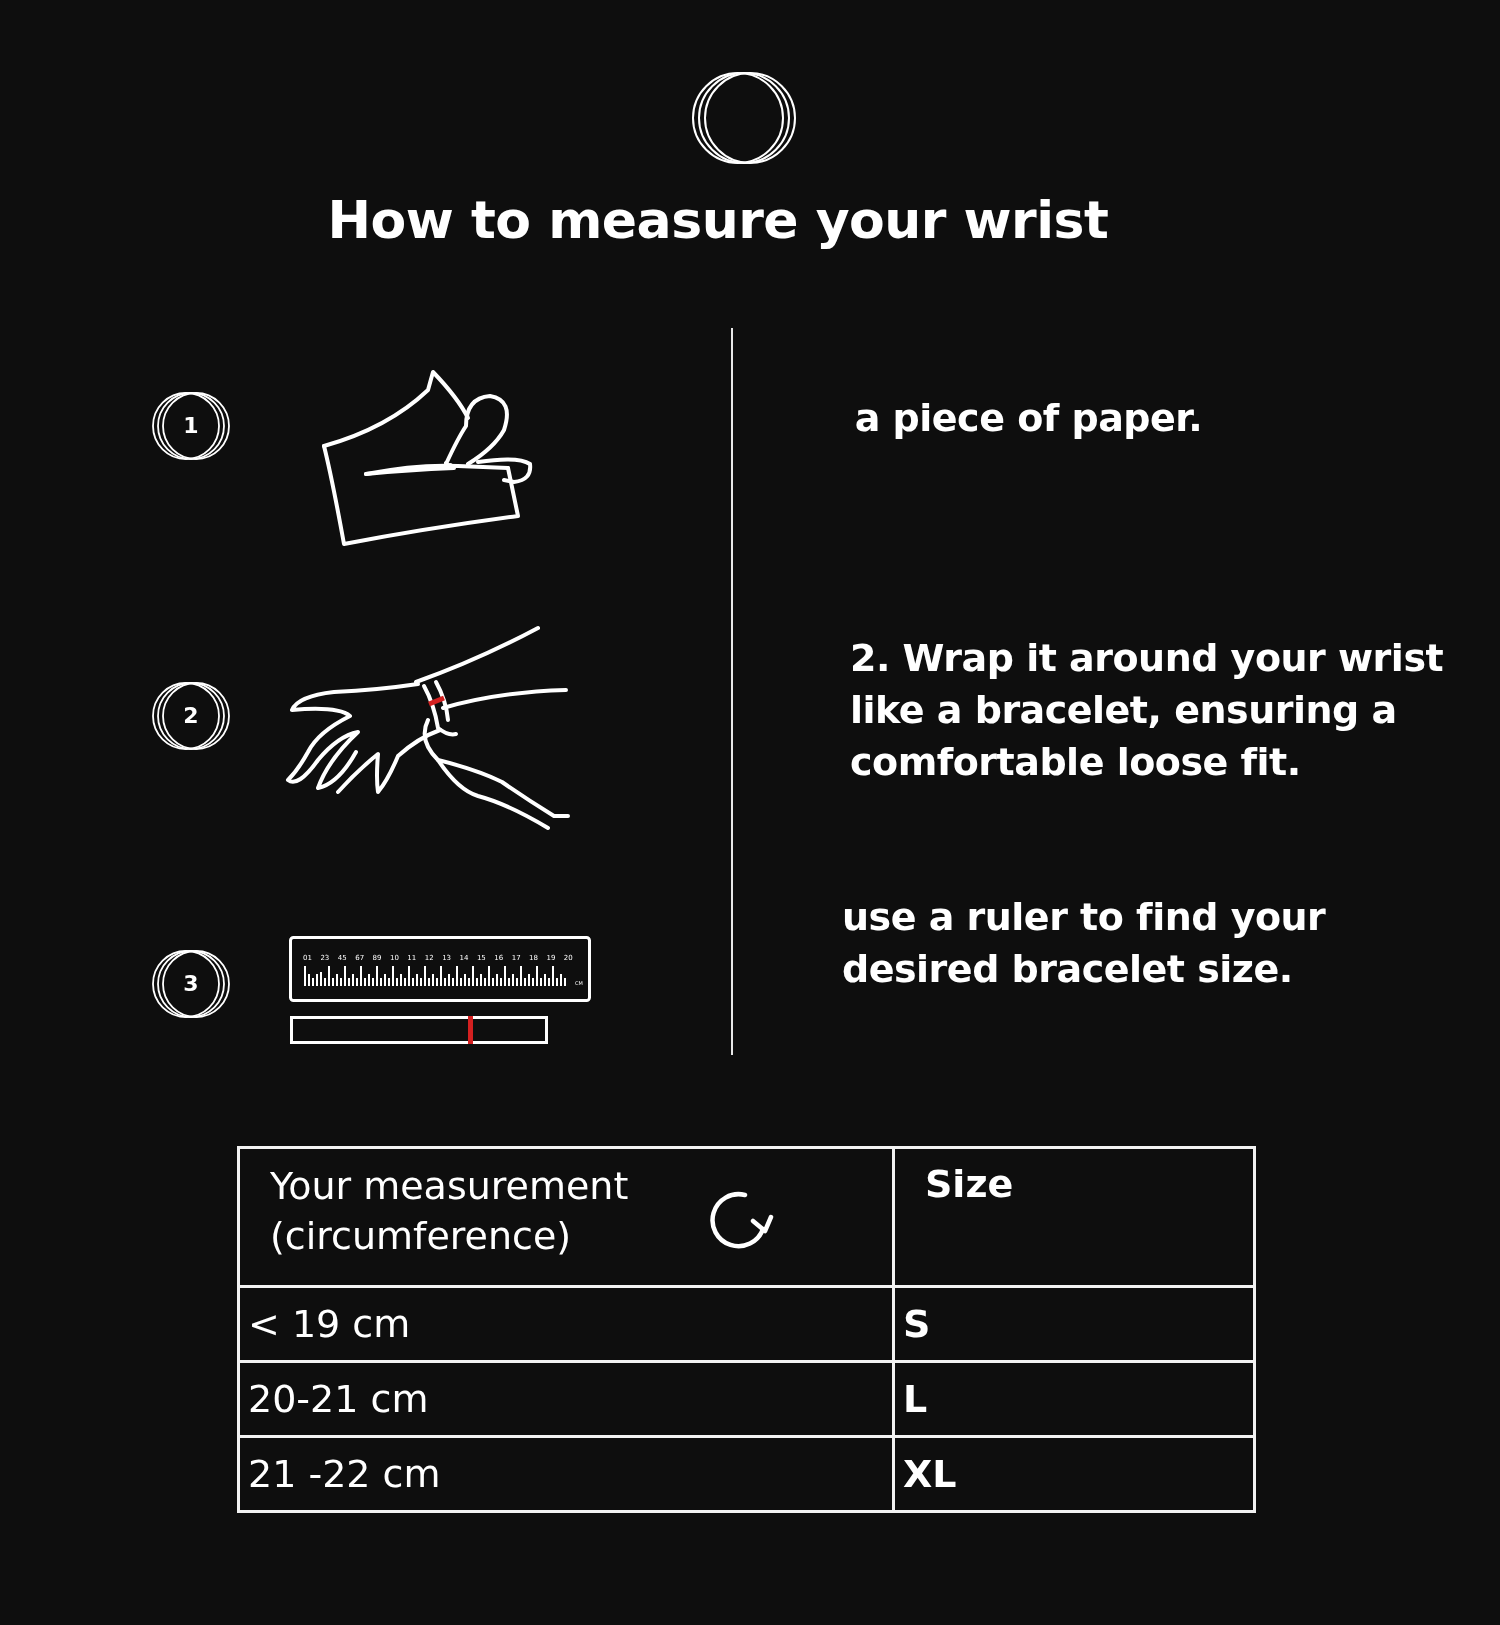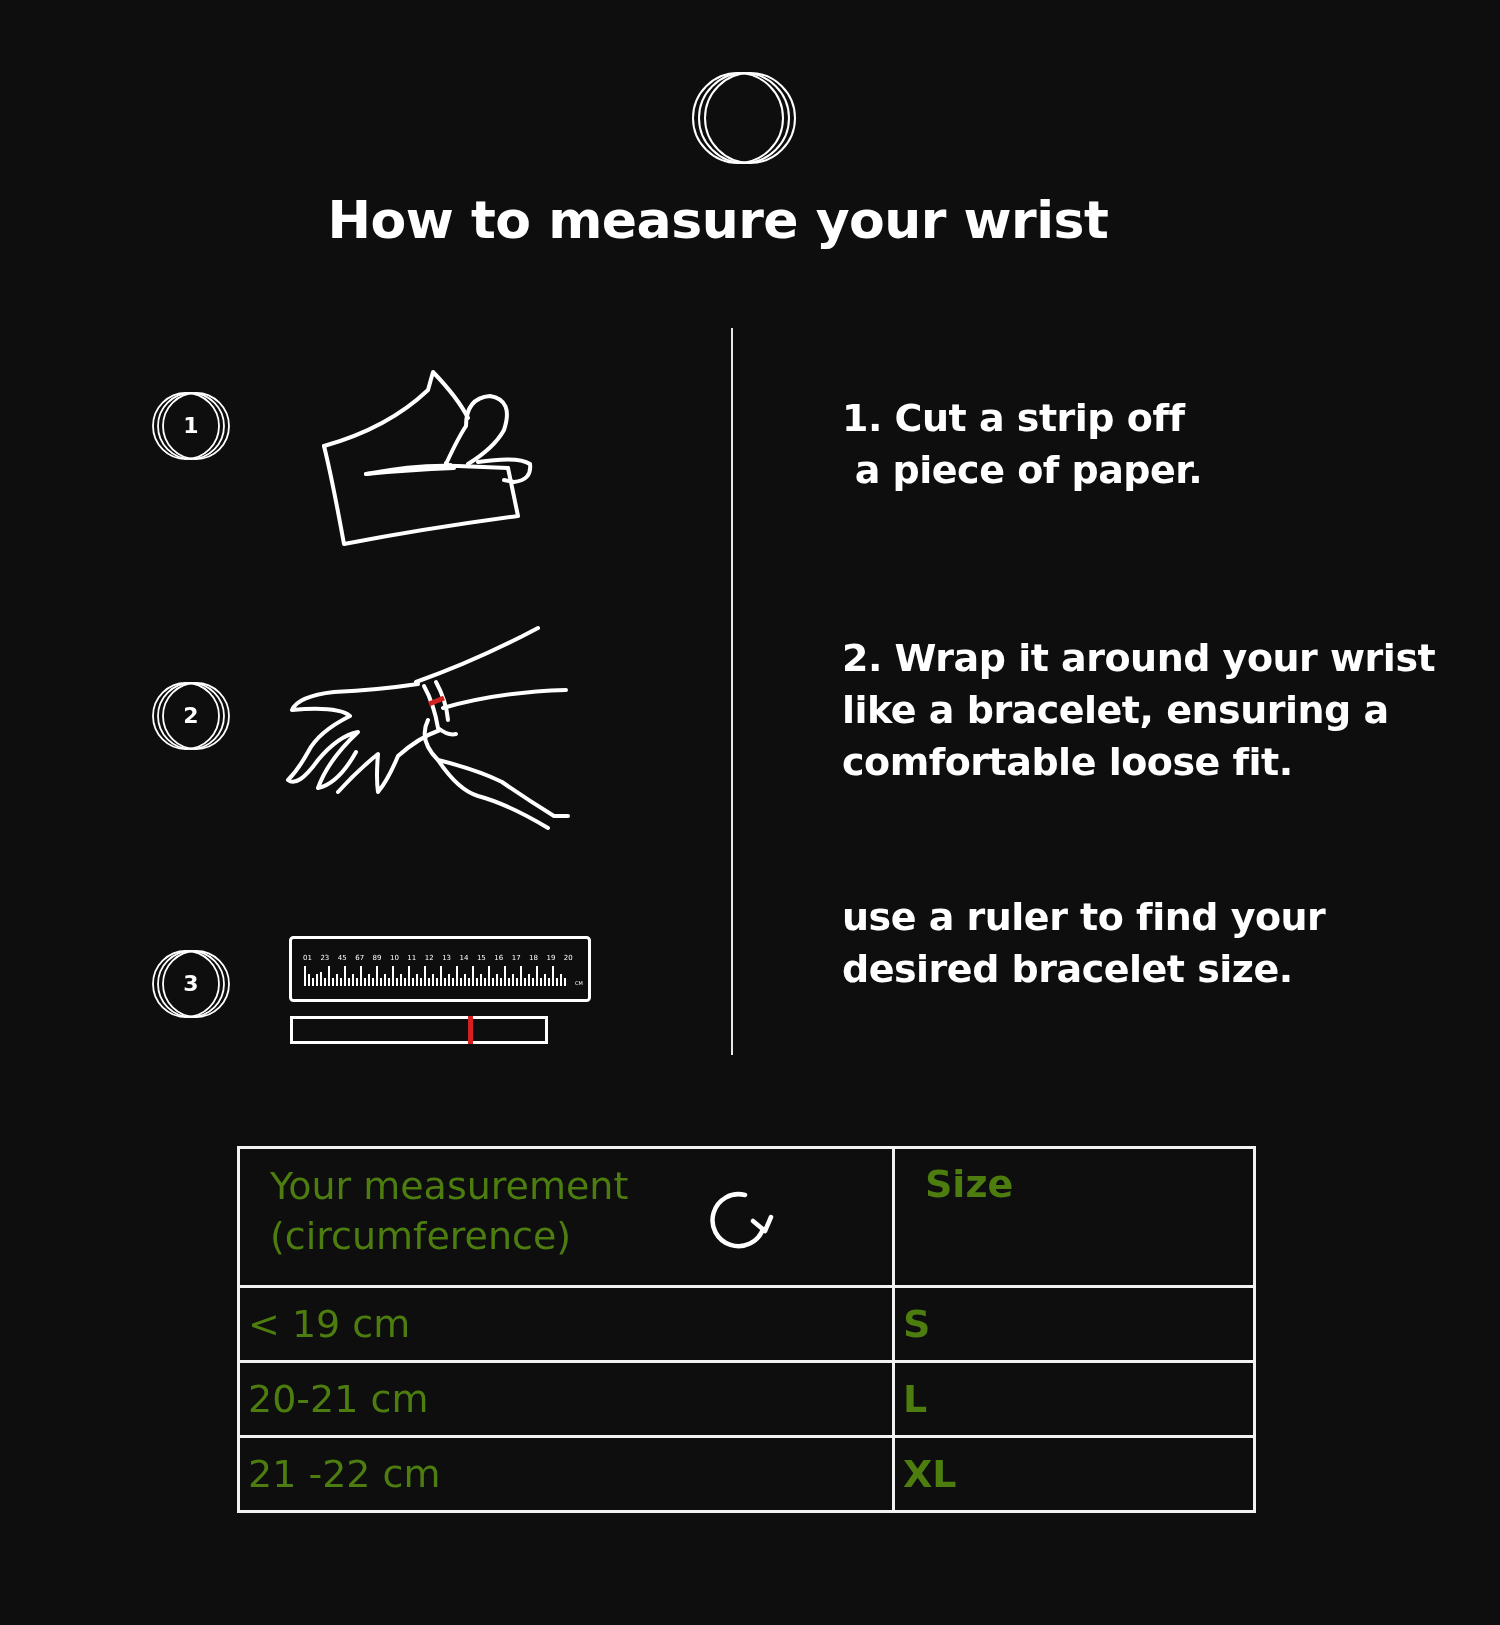--- a/index.html
+++ b/index.html
@@ -23,21 +23,21 @@
   .step-text {
     left:842px; width:620px; font-size:38px; font-weight:bold; line-height:52px;
     letter-spacing:-0.5px;
   }
   .step-text .line { display:block; white-space:pre; }
   table.size-table {
     position:absolute; left:237px; top:1146px; width:1019px;
     border-collapse:collapse; border:3px solid #f2f2f2;
   }
   .size-table td {
-    border:3px solid #f2f2f2; vertical-align:top; font-size:38px; color:#4d7c0f;
+    border:3px solid #f2f2f2; vertical-align:top; font-size:38px; color:#ffffff;
   }
   .size-table td.meas { width:622px; padding:0 0 0 30px; }
   .size-table td.size { padding:0 0 0 30px; font-weight:bold; }
   .size-table tr.head td { height:124px; }
   .size-table tr.head td.meas { padding-top:12px; line-height:50px; position:relative; }
   .size-table tr.head td.size { padding-top:10px; line-height:50px; }
   .size-table tr.row td { height:66px; line-height:72px;padding-left:8px; }
   .refresh-icon { position:absolute; left:465px; top:36px; width:70px; height:66px; }
 </style>
 </head>
@@ -66,21 +66,20 @@
     <path d="M6 78 Q70 60 110 22 L115 4 Q140 30 150 50"></path>
     <path d="M6 78 Q14 110 26 176 Q110 160 200 148 L190 100"></path>
     <path d="M48 106 Q100 96 140 98 L190 100"></path>
     <path d="M48 106 Q90 102 136 100 Q130 98 128 95"></path>
     <path d="M128 96 Q140 70 148 58 Q148 30 172 28 Q196 32 186 62 Q176 80 150 96"></path>
     <path d="M160 94 Q200 88 212 96 Q214 112 196 114 L186 112"></path>
   </g>
   <circle cx="132" cy="98" r="3" fill="#fff"></circle>
 </svg>
 <div class="abs step-text" style="top:392px;">
-  <span class="line">1. Cut a strip off</span>
   <span class="line"> a piece of paper.</span>
 </div>
 
 <div class="abs step-badge" style="left:151px; top:679px;">
   <svg width="80" height="74" viewBox="0 0 80 74">
     <ellipse cx="35" cy="37" rx="33" ry="33" fill="none" stroke="#fff" stroke-width="1.8"></ellipse>
     <ellipse cx="40" cy="37" rx="33" ry="33" fill="none" stroke="#fff" stroke-width="1.8"></ellipse>
     <ellipse cx="45" cy="37" rx="33" ry="33" fill="none" stroke="#fff" stroke-width="1.8"></ellipse>
   </svg>
   <div class="num">2</div>
@@ -91,21 +90,21 @@
     <path d="M165 88 Q220 72 288 70"></path>
     <path d="M140 64 Q100 70 56 72 Q20 76 14 90 Q60 86 72 96 Q40 112 30 132 Q20 150 10 160 Q20 168 40 140 Q60 116 80 112 Q50 140 40 168 Q60 164 78 132"></path>
     <path d="M60 172 Q80 150 100 134 Q98 158 100 172 Q110 160 120 136 Q140 118 162 110"></path>
     <path d="M150 100 Q140 120 160 140 Q200 150 224 162 Q250 180 276 196 L290 196"></path>
     <path d="M160 140 Q180 170 200 176 Q230 184 270 208"></path>
     <path d="M146 66 Q156 84 160 108 Q170 116 178 114"></path>
     <path d="M158 62 Q168 80 170 100"></path>
   </g>
   <line x1="151" y1="84" x2="166" y2="78" stroke="#d42020" stroke-width="5"></line>
 </svg>
-<div class="abs step-text" style="top:632px;">
+<div class="abs step-text" style="top:632px;margin-left:8px;">
   <span class="line">2. Wrap it around your wrist</span>
   <span class="line">like a bracelet, ensuring a</span>
   <span class="line">comfortable loose fit.</span>
 </div>
 
 <div class="abs step-badge" style="left:151px; top:947px;">
   <svg width="80" height="74" viewBox="0 0 80 74">
     <ellipse cx="35" cy="37" rx="33" ry="33" fill="none" stroke="#fff" stroke-width="1.8"></ellipse>
     <ellipse cx="40" cy="37" rx="33" ry="33" fill="none" stroke="#fff" stroke-width="1.8"></ellipse>
     <ellipse cx="45" cy="37" rx="33" ry="33" fill="none" stroke="#fff" stroke-width="1.8"></ellipse>

